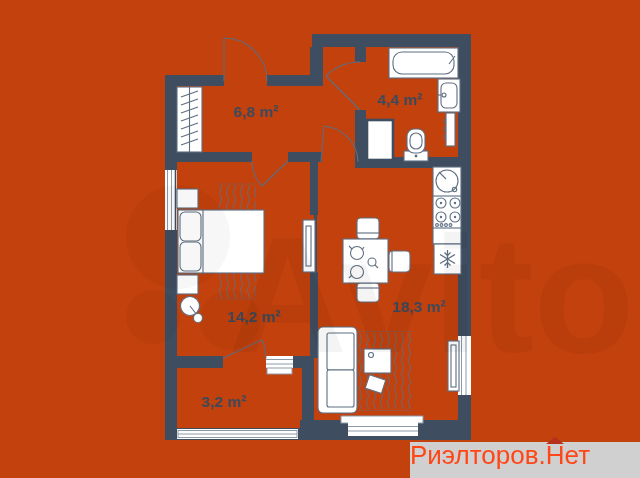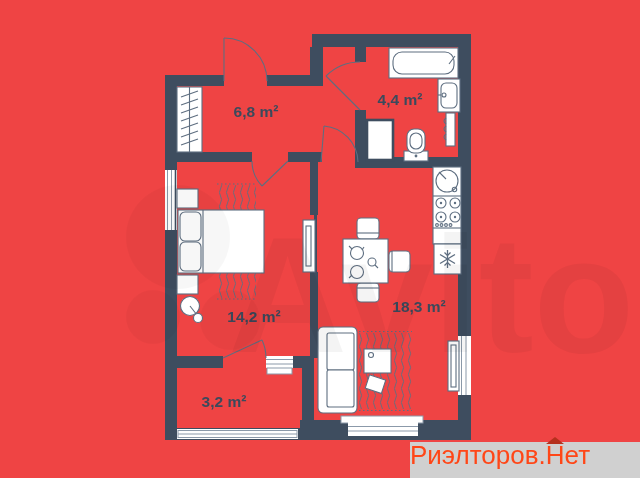--- a/index.html
+++ b/index.html
@@ -1,19 +1,19 @@
 <!DOCTYPE html>
 <html><head>
 <meta charset="utf-8">
 <style>
   html,body{margin:0;padding:0;background:#fff;}
   .stage{
     position:relative;
     width:640px;height:478px;
-    background:#ef4444;
+    background:#c2410c;
     overflow:hidden;
     font-family:"Liberation Sans",sans-serif;
   }
   .stage svg{position:absolute;left:0;top:0;}
   .room-label{
     font-family:"Liberation Sans",sans-serif;
     font-weight:bold;
     font-size:15.5px;
     fill:#3b4a5c;
   }

